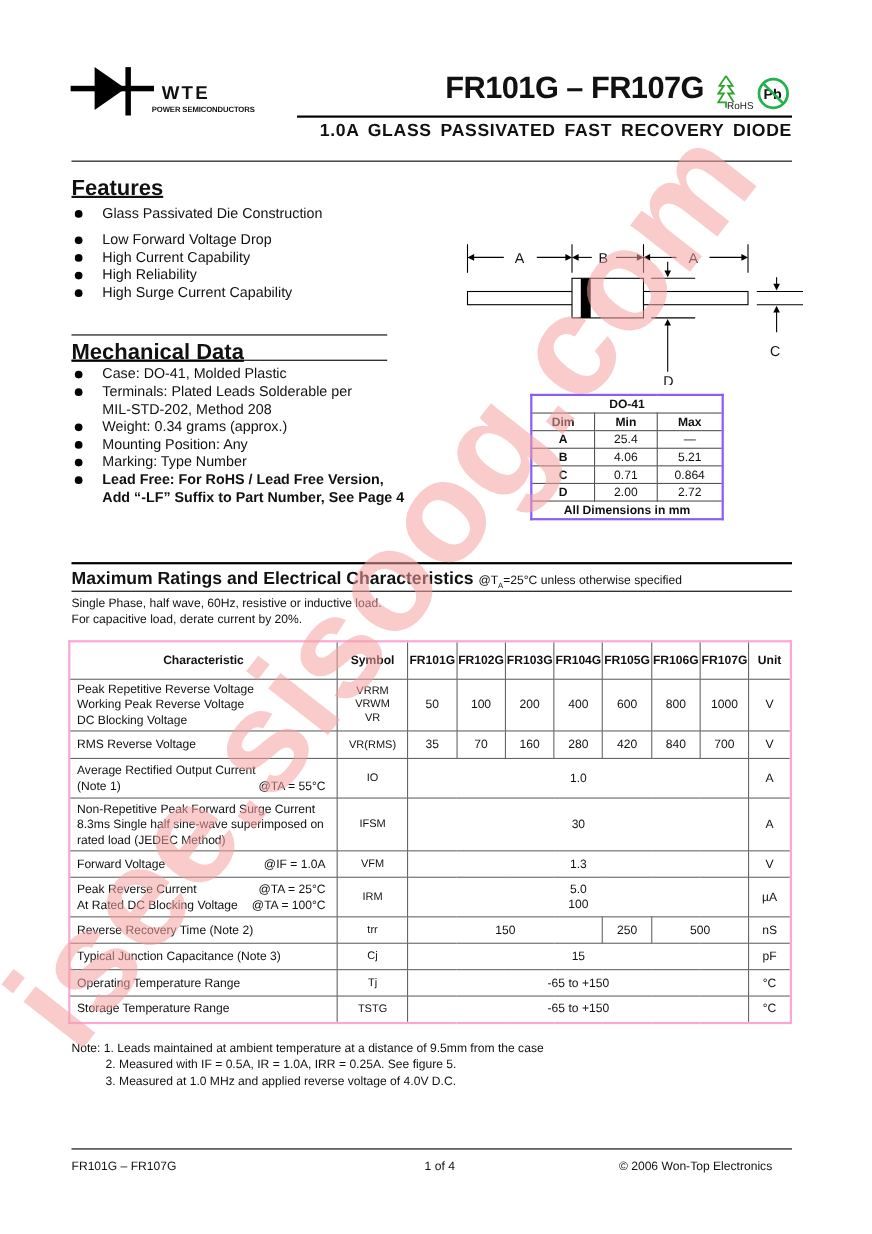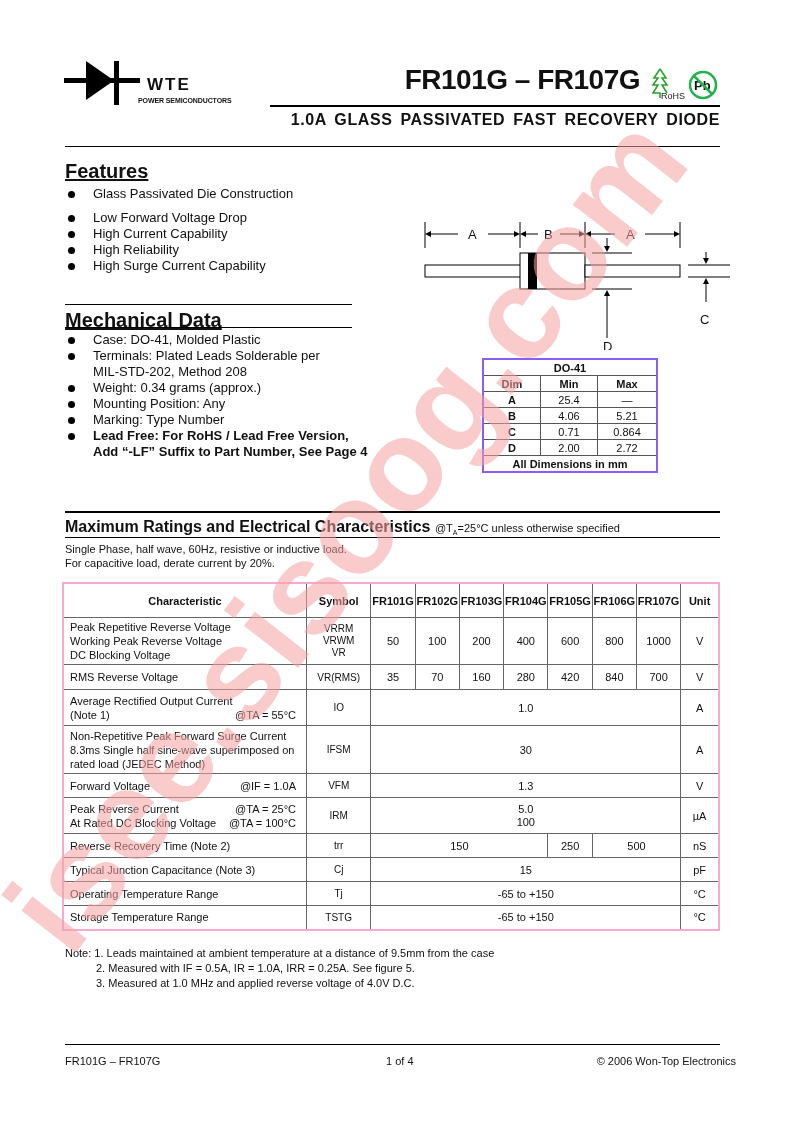--- a/index.html
+++ b/index.html
@@ -328,17 +328,17 @@
 
 <div class="abs notes">
   <div><span>Note:</span> <span>1. Leads maintained at ambient temperature at a distance of 9.5mm from the case</span></div>
   <div class="ind">2. Measured with IF = 0.5A, IR = 1.0A, IRR = 0.25A. See figure 5.</div>
   <div class="ind">3. Measured at 1.0 MHz and applied reverse voltage of 4.0V D.C.</div>
 </div>
 
 <div class="abs foot-rule"></div>
 <div class="abs foot" style="left:65px;">FR101G – FR107G</div>
 <div class="abs foot" style="left:386px;">1 of 4</div>
-<div class="abs foot" style="right:57px;text-align:center;">© 2006 Won-Top Electronics</div>
+<div class="abs foot" style="right:91px;text-align:center;">© 2006 Won-Top Electronics</div>
 
 <svg class="wm" width="793" height="1122">
   <text id="wm-text" x="0" y="0" font-size="130" font-weight="bold" font-family="Liberation Sans, sans-serif" fill-opacity="0.55" transform="translate(70,960) rotate(-52)" fill="#f4a0a0">isee.sisoog.com</text>
 </svg>
 
 </body></html>

